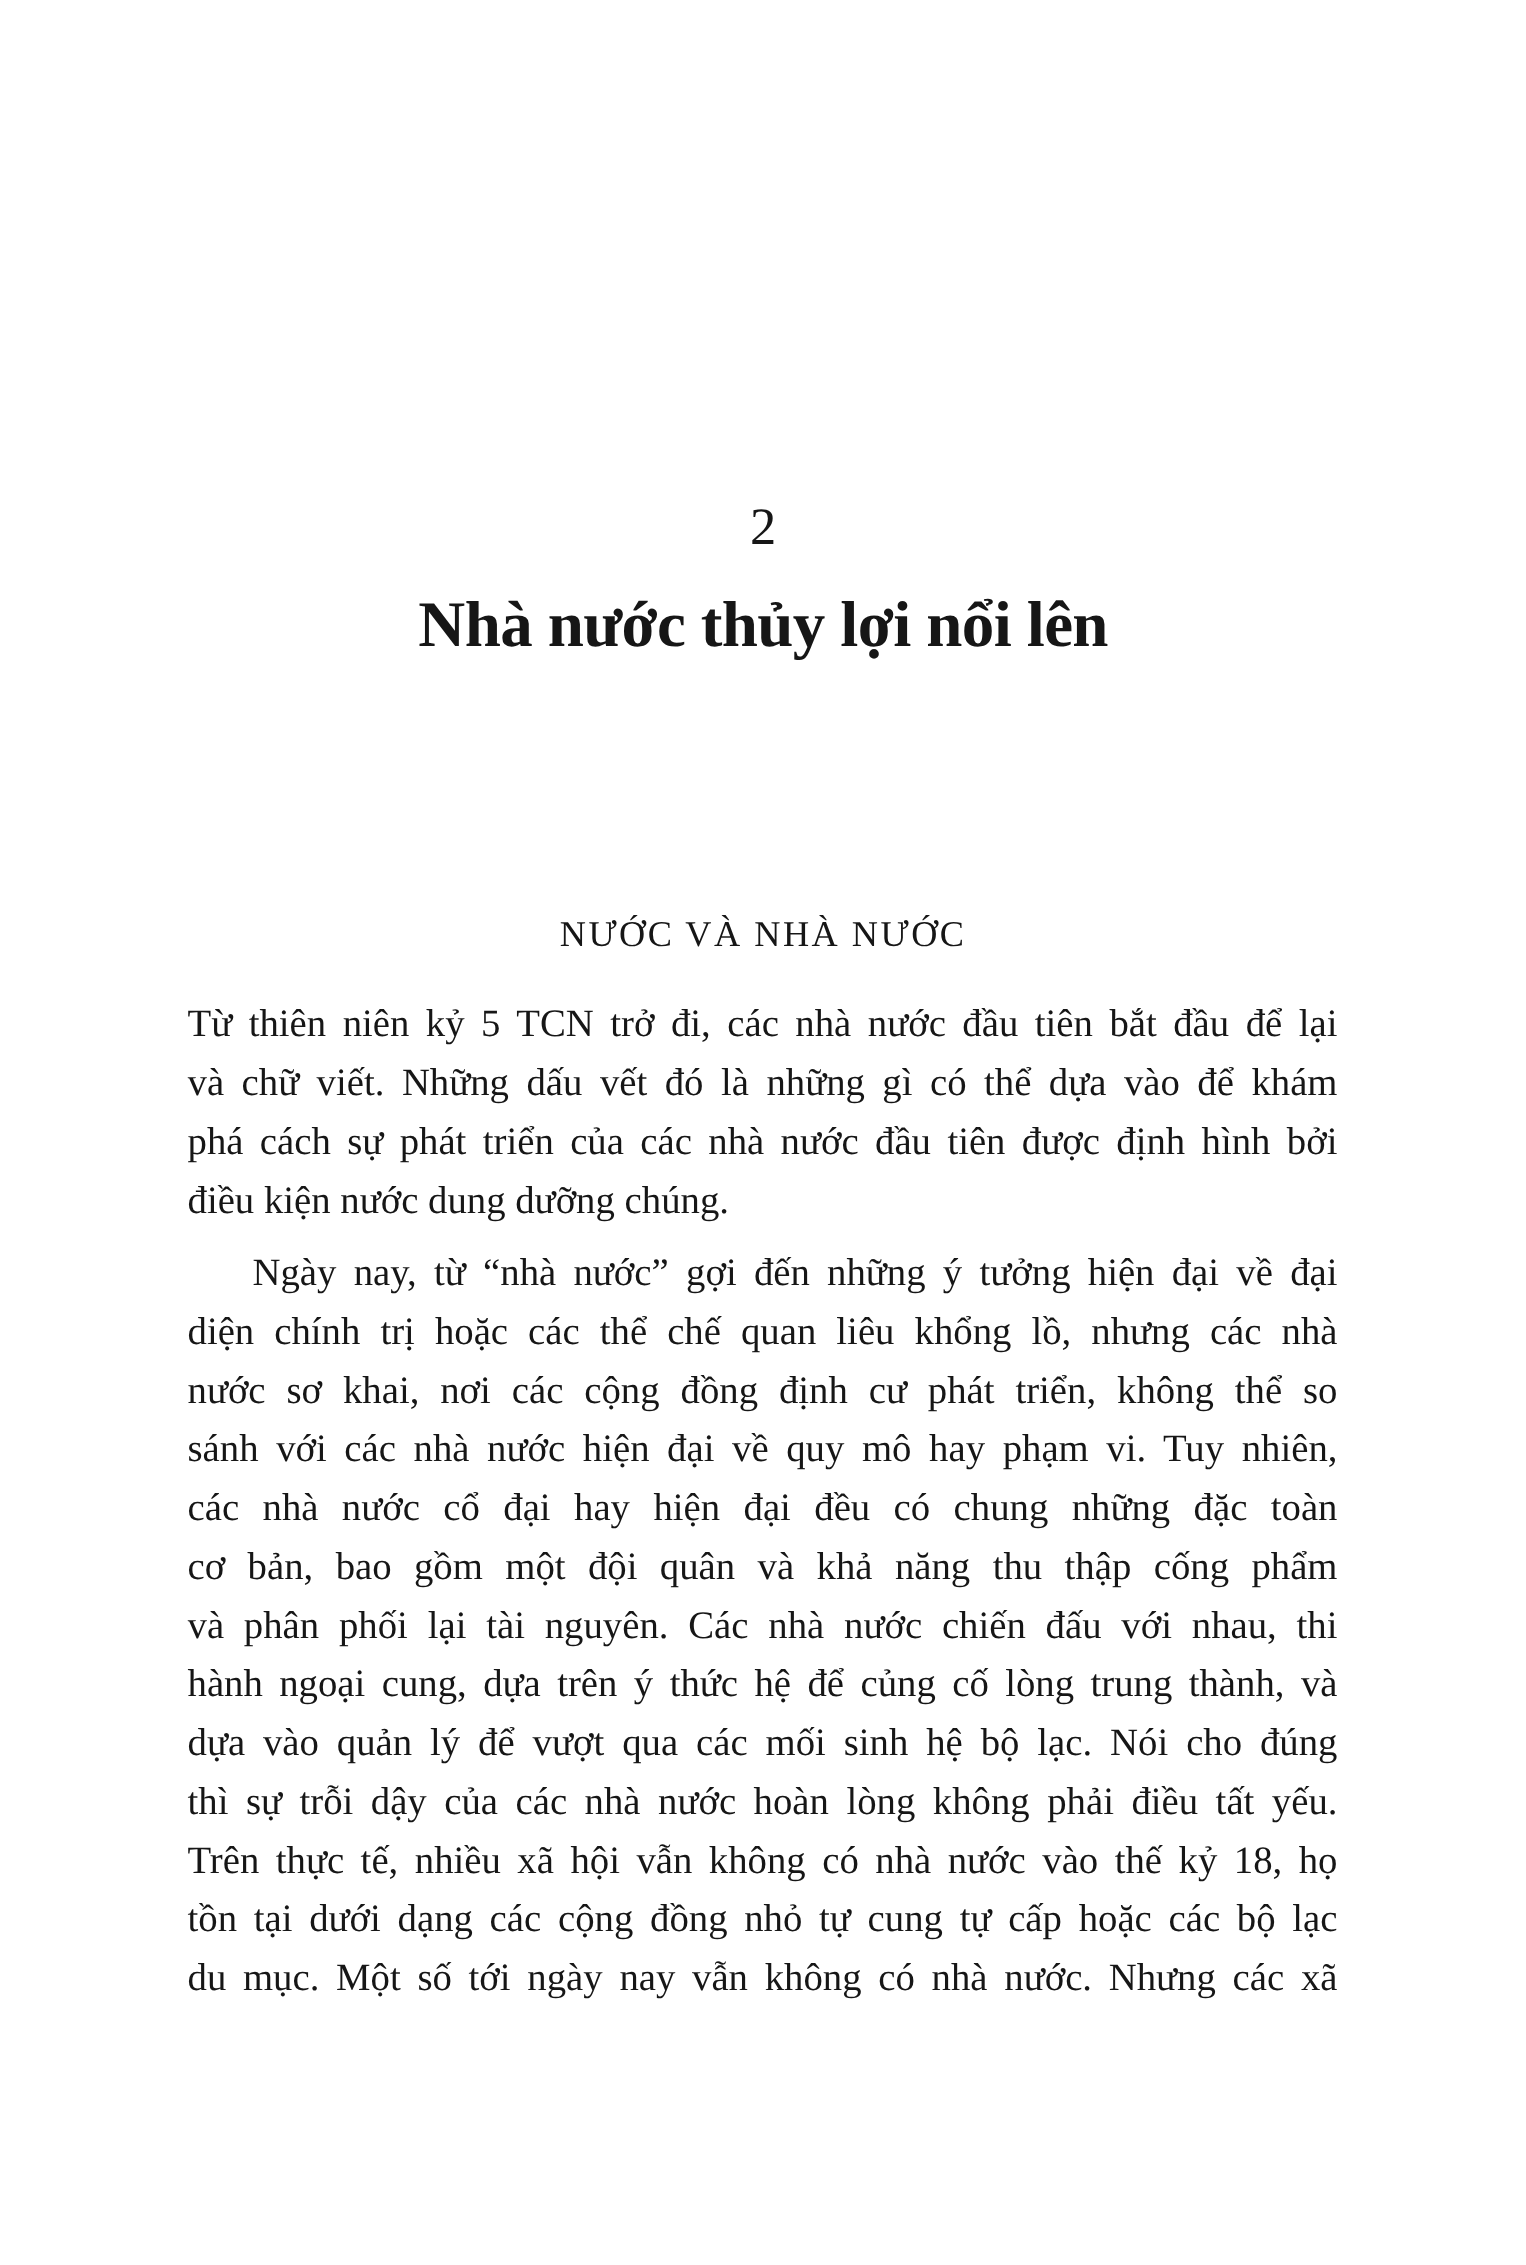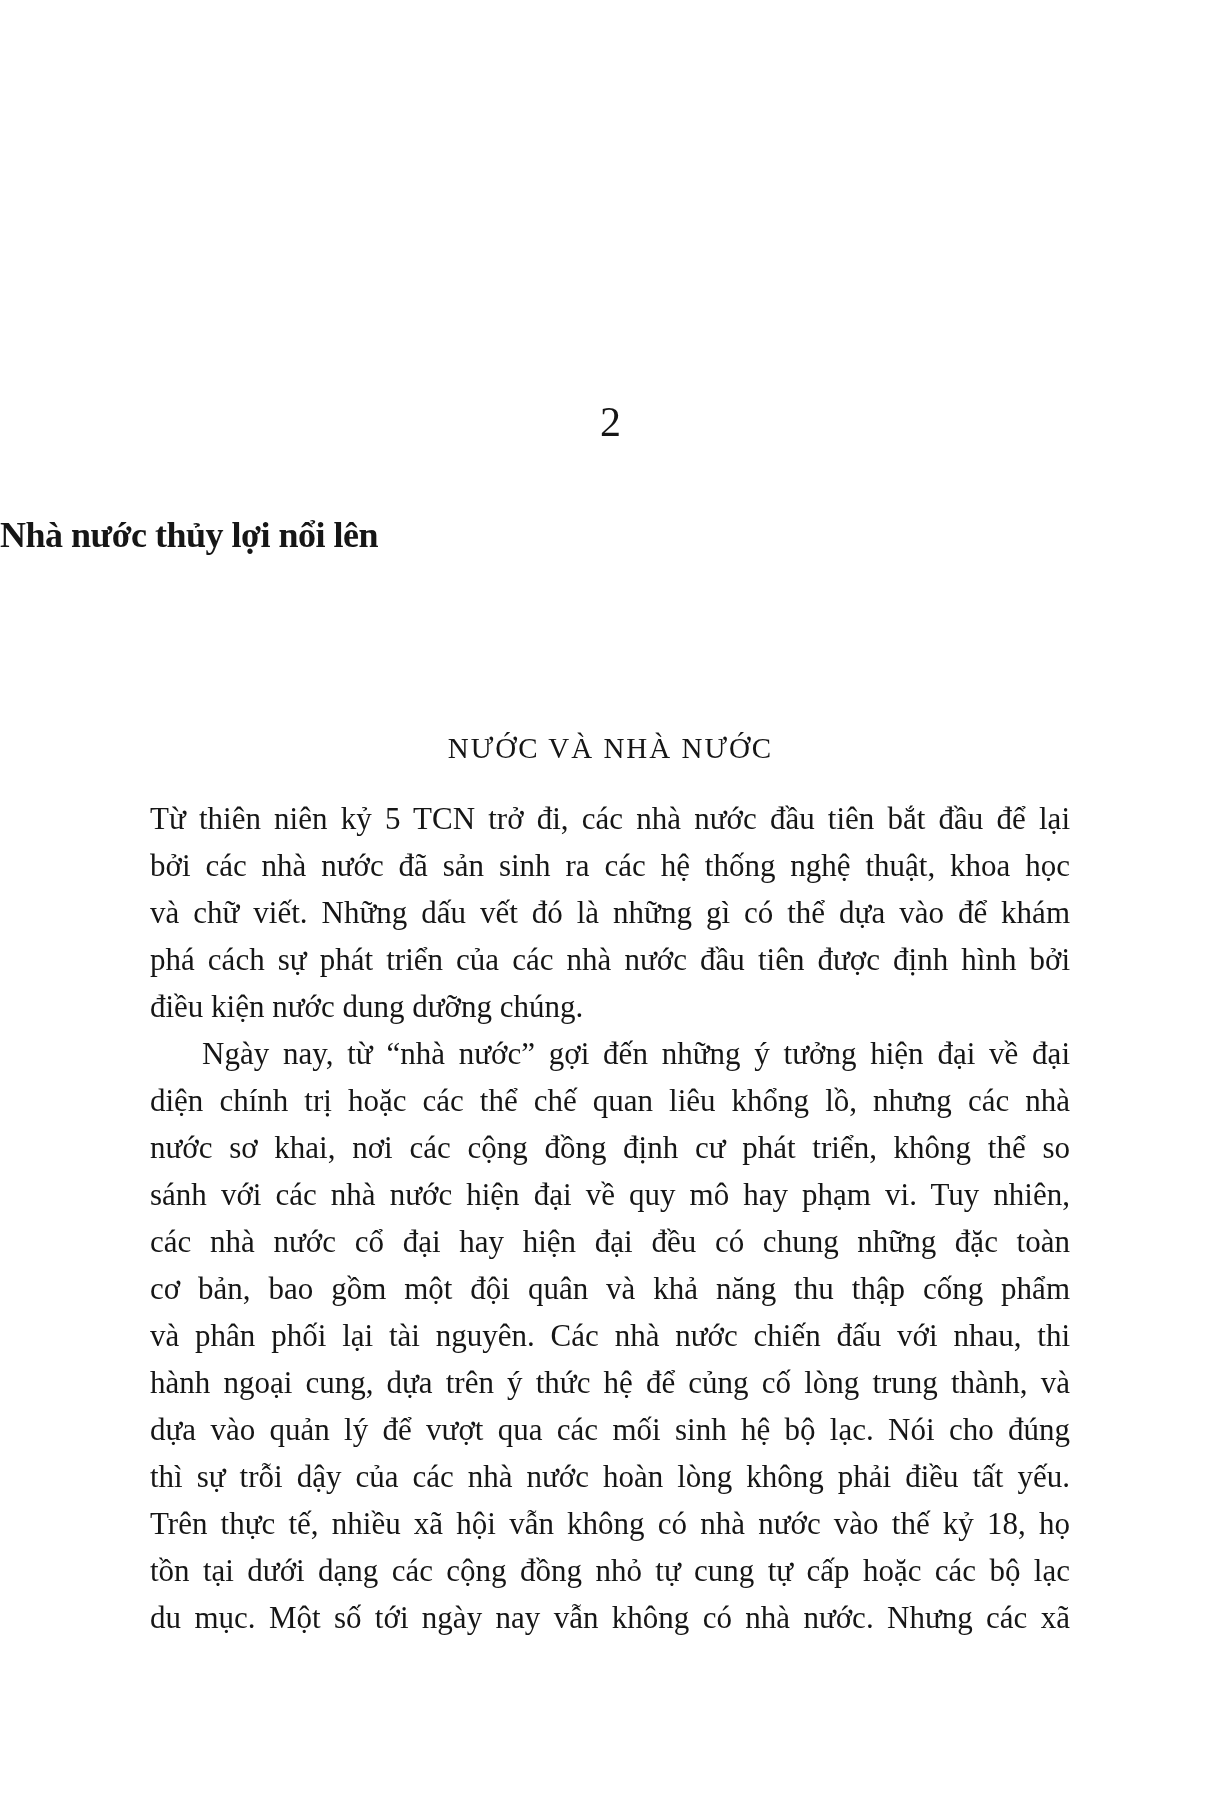--- a/index.html
+++ b/index.html
@@ -21,25 +21,25 @@
     top: 400px;
     left: 0;
     width: 100%;
     text-align: center;
     font-size: 42px;
     line-height: 44px;
     font-weight: 500;
   }
   .chapter-title {
     position: absolute;
-    top: 506px;
+    top: 472px;
     left: 0;
     width: 100%;
-    text-align: left;
-    font-size: 36px;
+    text-align: center;
+    font-size: 52px;
     line-height: 58px;
     font-weight: 600;
     letter-spacing: -0.5px;
   }
   .section-heading {
     position: absolute;
     top: 729px;
     left: 0;
     width: 100%;
     text-align: center;
@@ -57,38 +57,38 @@
   }
   .line {
     height: 47px;
     line-height: 47px;
     text-align: justify;
     text-align-last: justify;
     overflow: hidden;
   }
   .line.indent {
     padding-left: 52px;
+    margin-top: 11px;
   }
   .line.para-end {
     text-align-last: left;
   }
 </style>
 </head>
 <body>
 
 <div class="page">
   <div class="chapter-number">2</div>
 
   <h1 class="chapter-title" style="margin:0;">Nhà nước thủy lợi nổi lên</h1>
 
   <div class="section-heading">NƯỚC VÀ NHÀ NƯỚC</div>
 
   <div class="body-text">
       <div class="line">Từ thiên niên kỷ 5 TCN trở đi, các nhà nước đầu tiên bắt đầu để lại</div>
-      <div class="line">bởi các nhà nước đã sản sinh ra các hệ thống nghệ thuật, khoa học</div>
       <div class="line">và chữ viết. Những dấu vết đó là những gì có thể dựa vào để khám</div>
       <div class="line">phá cách sự phát triển của các nhà nước đầu tiên được định hình bởi</div>
       <div class="line para-end">điều kiện nước dung dưỡng chúng.</div>
       <div class="line indent">Ngày nay, từ “nhà nước” gợi đến những ý tưởng hiện đại về đại</div>
       <div class="line">diện chính trị hoặc các thể chế quan liêu khổng lồ, nhưng các nhà</div>
       <div class="line">nước sơ khai, nơi các cộng đồng định cư phát triển, không thể so</div>
       <div class="line">sánh với các nhà nước hiện đại về quy mô hay phạm vi. Tuy nhiên,</div>
       <div class="line">các nhà nước cổ đại hay hiện đại đều có chung những đặc toàn</div>
       <div class="line">cơ bản, bao gồm một đội quân và khả năng thu thập cống phẩm</div>
       <div class="line">và phân phối lại tài nguyên. Các nhà nước chiến đấu với nhau, thi</div>

